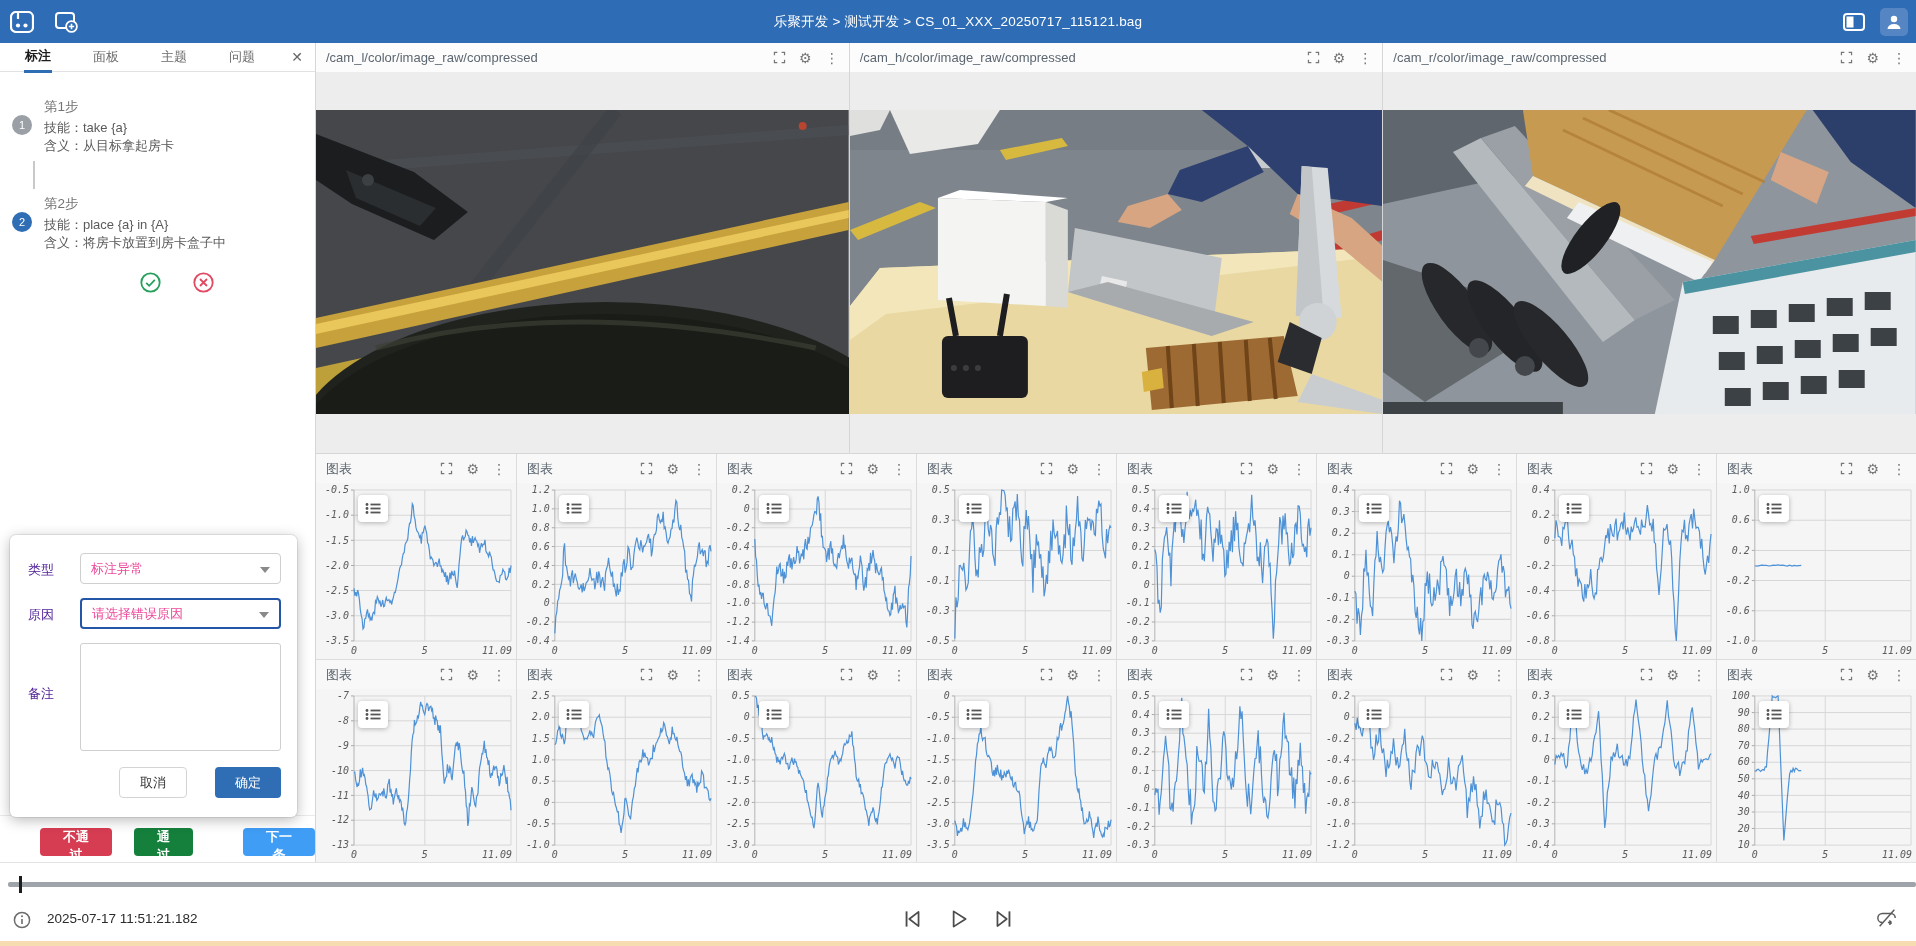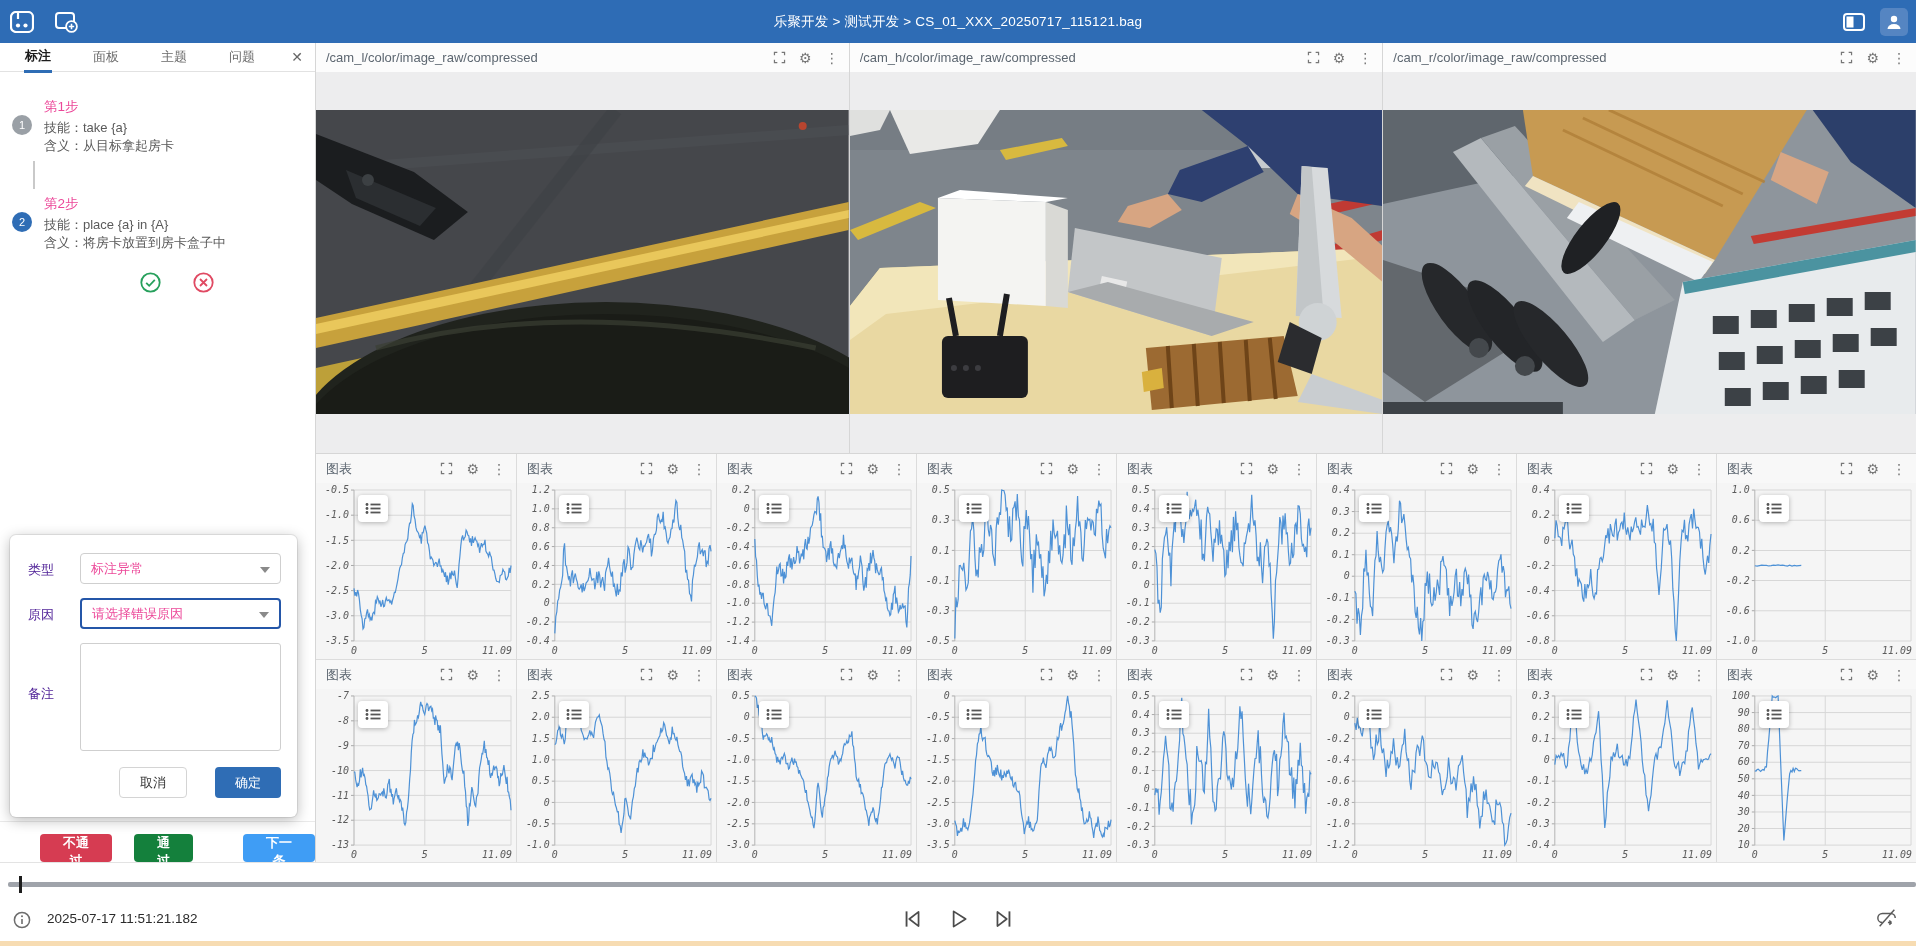--- a/index.html
+++ b/index.html
@@ -21,27 +21,27 @@
   .tab { font-size:13px; color:#6a6a6a; margin-right:24px; padding:5px 1px; cursor:pointer; }
   .tab.active { color:#1c1c1c; font-weight:bold; border-bottom:3px solid var(--c-accent,#2f6db5); }
   .tabs-close { position:absolute; right:12px; top:6px; font-size:14px; color:#666; cursor:pointer; }
 
   .steps { padding:26px 0 0 12px; }
   .step-row { display:flex; }
   .step-badge { width:20px; height:20px; border-radius:50%; color:#fff; font-size:11px; display:flex; align-items:center; justify-content:center; margin-top:17px; flex:0 0 20px; }
   .step-done .step-badge { background:#9aa0a6; }
   .step-active .step-badge { background:var(--c-accent,#2f6db5); }
   .step-texts { margin-left:12px; }
-  .step-title { font-size:13.5px; color:#ec4899; margin-bottom:3px; }
+  .step-title { font-size:13.5px; color:#737373; margin-bottom:3px; }
   .step-line { font-size:13px; color:#5a5a5a; line-height:18px; }
   .step-connector { width:2px; height:28px; background:#c9c9c9; margin:6px 0 6px 21px; }
   .verdict-row { display:flex; gap:32px; margin:20px 0 0 128px; }
   .verdict-row svg { cursor:pointer; }
 
-  .review-bar { position:absolute; left:0; bottom:0; width:100%; border-top:1px solid #eaeaea; padding:12px 0 0 40px; display:flex; gap:22px; }
+  .review-bar { position:absolute; left:0; bottom:6px; width:100%; border-top:1px solid #eaeaea; padding:12px 0 0 40px; display:flex; gap:22px; }
   .review-btn { border:none; color:#fff; font-size:13px; font-weight:bold; height:28px; padding:0 17px; border-radius:4px; cursor:pointer; font-family:inherit; }
 
   
   #dialog { position:absolute; left:10px; top:535px; width:287px; height:282px; background:#fff; border-radius:6px;
             box-shadow:0 3px 14px rgba(0,0,0,.28), 0 0 0 1px #ececec; z-index:60; padding:18px 16px 14px 18px; }
   .dlg-row { display:flex; margin-bottom:14px; }
   .dlg-label { width:52px; font-size:13px; color:#4c1d95; padding-top:8px; }
   .dlg-select { flex:1; height:31px; border:1px solid #cfcfcf; border-radius:4px; background:#fff; display:flex; align-items:center;
                 padding:0 10px; font-size:13px; color:#ec4899; position:relative; cursor:pointer; }
   .dlg-select.focused { border:2px solid #2456a8; }

